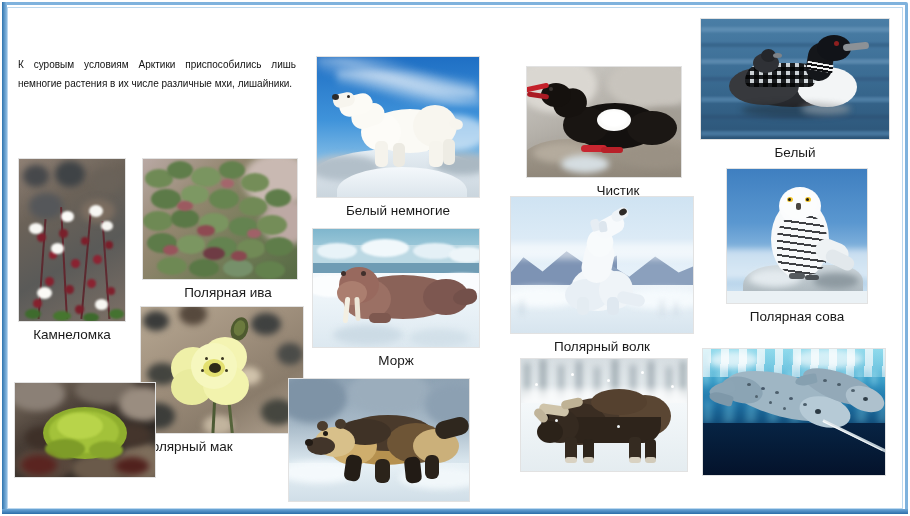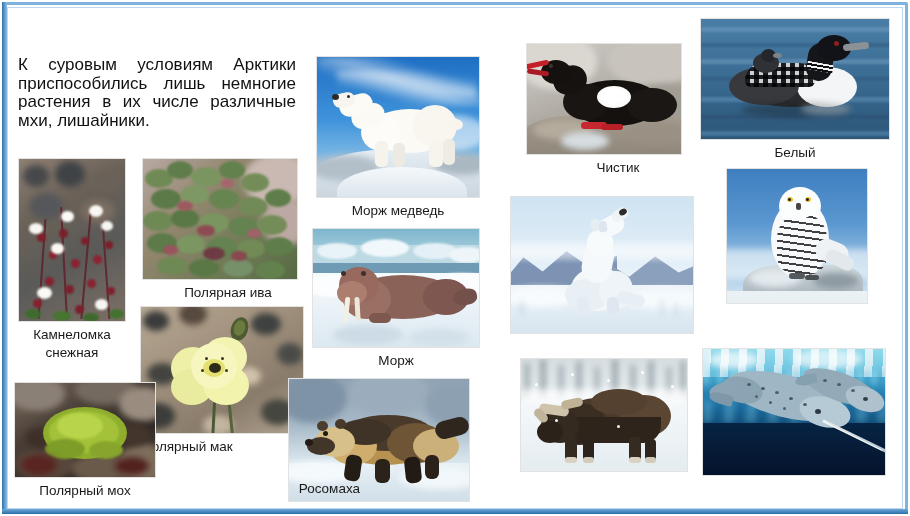--- a/index.html
+++ b/index.html
@@ -16,21 +16,21 @@
   .frame-shadow{position:absolute;left:2px;bottom:2px;right:2px;height:5px;
     background:linear-gradient(180deg,#6ea8d8,#2b6ca8);pointer-events:none;}
   .frame-leftbar{position:absolute;left:2px;top:2px;bottom:2px;width:5px;
     background:linear-gradient(90deg,#2f74ae,#8fbde3);pointer-events:none;}
 
   
   #title{position:absolute;left:28px;top:12px;font-size:23px;font-weight:bold;
     color:#1f6fb5;letter-spacing:.2px;white-space:nowrap;}
 
   
-  #intro{position:absolute;left:18px;top:56px;width:278px;font-size:17px;
+  #intro{position:absolute;left:18px;top:56px;width:278px;font-size:10px;
     line-height:18.5px;color:#111;text-align:justify;}
 
   
   .card{position:absolute;}
   .photo{position:relative;overflow:hidden;background:#ccd;
          border:1px solid #e2e2e2;box-sizing:border-box;}
   .cap{text-align:center;font-size:13.5px;color:#1a1a1a;line-height:17px;
        padding-top:4px;background:#fff;}
   .cap.l2{line-height:18px;}
 
@@ -97,21 +97,20 @@
       <div class="blob soft" style="left:18px;top:128px;width:15px;height:12px;background:#fbfaf6;"></div>
       <div class="blob soft" style="left:76px;top:140px;width:13px;height:11px;background:#f7f6f2;"></div>
 
       <div class="blob soft" style="left:6px;top:150px;width:16px;height:10px;background:#3e6b2d;"></div>
       <div class="blob soft" style="left:34px;top:152px;width:18px;height:10px;background:#46762f;"></div>
       <div class="blob soft" style="left:64px;top:154px;width:16px;height:9px;background:#3d6a2c;"></div>
       <div class="blob soft" style="left:90px;top:150px;width:15px;height:10px;background:#447230;"></div>
     </div>
     <div class="cap l2">
       <div>Камнеломка</div>
-      <div>снежная</div>
     </div>
   </div>
 
   <div class="card" style="left:142px;top:158px;width:172px;">
     <div class="photo" style="width:156px;height:122px;">
       <div class="sky layer" style="background:linear-gradient(135deg,#b9a9a4 0%,#93866f 35%,#6f7a55 70%,#566a44 100%);"></div>
       <div class="blob vsoft" style="left:100px;top:-6px;width:70px;height:54px;background:#c9b9b2;"></div>
       <div class="blob vsoft" style="left:118px;top:40px;width:52px;height:46px;background:#bda9a4;"></div>
 
       <div class="blob soft" style="left:2px;top:10px;width:28px;height:19px;background:#6f8a55;"></div>
@@ -199,21 +198,20 @@
 
       <div class="blob" style="left:28px;top:24px;width:84px;height:52px;background:#8fae2e;"></div>
       <div class="blob soft" style="left:34px;top:28px;width:70px;height:42px;background:#a3c23a;"></div>
       <div class="blob soft" style="left:42px;top:30px;width:46px;height:26px;background:#b8d44a;"></div>
       <div class="blob soft" style="left:30px;top:56px;width:40px;height:20px;background:#7e9c28;"></div>
       <div class="blob soft" style="left:74px;top:58px;width:34px;height:18px;background:#87a52c;"></div>
 
       <div class="blob vsoft" style="left:6px;top:72px;width:36px;height:20px;background:#5a2420;"></div>
       <div class="blob vsoft" style="left:100px;top:74px;width:34px;height:18px;background:#51211d;"></div>
     </div>
-    <div class="cap">Полярный мох</div>
   </div>
 
   <div class="card" style="left:316px;top:56px;width:164px;">
     <div class="photo" style="width:164px;height:142px;">
       <div class="sky layer sky-blue"></div>
       <div class="layer vsoft" style="left:0;top:0;width:164px;height:48px;background:
           linear-gradient(20deg,rgba(255,255,255,.0) 30%,rgba(255,255,255,.45) 50%,rgba(255,255,255,0) 70%);"></div>
       <div class="layer vsoft" style="left:20px;top:14px;width:140px;height:26px;
           background:linear-gradient(10deg,rgba(255,255,255,0) 20%,rgba(255,255,255,.5) 55%,rgba(255,255,255,0) 85%);"></div>
       <div class="layer vsoft" style="left:100px;top:58px;width:70px;height:36px;background:rgba(255,255,255,.55);border-radius:50%;"></div>
@@ -232,21 +230,21 @@
       <div class="layer" style="left:16px;top:36px;width:22px;height:14px;background:#f7f5ee;border-radius:8px;transform:rotate(-12deg);"></div>
       <div class="blob" style="left:15px;top:37px;width:7px;height:6px;background:#2b2b2b;"></div>
       <div class="blob" style="left:30px;top:38px;width:3px;height:3px;background:#2f2a26;"></div>
 
       <div class="layer" style="left:58px;top:84px;width:13px;height:26px;background:#f5f3ec;border-radius:5px;"></div>
       <div class="layer" style="left:76px;top:86px;width:12px;height:24px;background:#eceae2;border-radius:5px;"></div>
       <div class="layer" style="left:112px;top:84px;width:14px;height:26px;background:#f6f4ed;border-radius:5px;"></div>
       <div class="layer" style="left:126px;top:82px;width:12px;height:26px;background:#eeece4;border-radius:5px;"></div>
       <div class="layer" style="left:132px;top:62px;width:14px;height:10px;background:#f7f5ee;border-radius:6px;transform:rotate(20deg);"></div>
     </div>
-    <div class="cap">Морж медведь</div>
+    <div class="cap">Белый немногие</div>
   </div>
 
   <div class="card" style="left:312px;top:228px;width:168px;">
     <div class="photo" style="width:168px;height:120px;">
       <div class="sky layer" style="background:linear-gradient(180deg,#7fb6cd 0%,#a8cfdd 22%,#dceaf1 42%,#eef6fa 100%);"></div>
       <div class="layer" style="left:0;top:16px;width:168px;height:22px;background:#bcd9e4;"></div>
       <div class="blob soft" style="left:4px;top:14px;width:40px;height:16px;background:#e8f3f8;"></div>
       <div class="blob soft" style="left:48px;top:10px;width:48px;height:18px;background:#f1f8fb;"></div>
       <div class="blob soft" style="left:100px;top:14px;width:44px;height:16px;background:#e4f0f6;"></div>
       <div class="blob soft" style="left:136px;top:18px;width:36px;height:16px;background:#edf5f9;"></div>
@@ -299,24 +297,23 @@
       <div class="blob" style="left:28px;top:42px;width:11px;height:10px;background:#4c3d2e;"></div>
       <div class="blob" style="left:46px;top:40px;width:11px;height:10px;background:#473a2c;"></div>
 
       <div class="layer" style="left:146px;top:40px;width:34px;height:18px;background:#2f271e;border-radius:12px;transform:rotate(-14deg);"></div>
 
       <div class="layer" style="left:56px;top:76px;width:16px;height:26px;background:#241d16;border-radius:6px;transform:rotate(8deg);"></div>
       <div class="layer" style="left:86px;top:80px;width:15px;height:24px;background:#2b231a;border-radius:6px;"></div>
       <div class="layer" style="left:116px;top:78px;width:16px;height:26px;background:#221b15;border-radius:6px;transform:rotate(-6deg);"></div>
       <div class="layer" style="left:136px;top:76px;width:14px;height:24px;background:#2a221a;border-radius:6px;"></div>
     </div>
-    <div class="cap" style="position:absolute;left:-48px;top:98px;width:120px;text-align:right;background:transparent;">Росомаха</div>
-  </div>
-
-  <div class="card" style="left:526px;top:43px;width:184px;">
+  </div>
+
+  <div class="card" style="left:526px;top:66px;width:184px;">
     <div class="photo" style="width:156px;height:112px;">
       <div class="sky layer" style="background:linear-gradient(160deg,#cfcdc8 0%,#b6b2ab 40%,#9a958d 75%,#7e786f 100%);"></div>
       <div class="blob vsoft" style="left:-10px;top:-10px;width:80px;height:56px;background:#dad7d1;"></div>
       <div class="blob vsoft" style="left:80px;top:-8px;width:90px;height:50px;background:#c8c4bd;"></div>
       <div class="blob vsoft" style="left:100px;top:40px;width:70px;height:44px;background:#a29d94;"></div>
 
       <div class="layer" style="left:-6px;top:72px;width:180px;height:46px;background:linear-gradient(180deg,#a59c8f,#8b8376);border-radius:26% 18% 0 0/22px 16px 0 0;"></div>
       <div class="blob vsoft" style="left:6px;top:76px;width:60px;height:20px;background:#b4ab9d;"></div>
       <div class="blob vsoft" style="left:96px;top:78px;width:66px;height:22px;background:#9a9184;"></div>
       <div class="blob vsoft" style="left:34px;top:88px;width:48px;height:18px;background:#d5dde1;"></div>
@@ -370,20 +367,21 @@
       <div class="blob" style="left:108px;top:12px;width:8px;height:6px;background:#2e2a27;transform:rotate(-28deg);"></div>
 
       <div class="layer" style="left:80px;top:22px;width:9px;height:12px;background:#e6edf3;border-radius:4px 4px 2px 2px;transform:rotate(-18deg);"></div>
       <div class="layer" style="left:88px;top:24px;width:8px;height:11px;background:#dde6ee;border-radius:4px 4px 2px 2px;transform:rotate(-8deg);"></div>
 
       <div class="layer" style="left:66px;top:100px;width:12px;height:18px;background:#e4ecf2;border-radius:5px;"></div>
       <div class="layer" style="left:96px;top:100px;width:12px;height:18px;background:#dfe8f0;border-radius:5px;"></div>
 
       <div class="layer" style="left:106px;top:96px;width:28px;height:12px;background:#e7eef4;border-radius:8px;transform:rotate(12deg);"></div>
     </div>
+    <div class="cap">Полярный волк</div>
   </div>
 
   <div class="card" style="left:520px;top:358px;width:168px;">
     <div class="photo" style="width:168px;height:114px;">
       <div class="sky layer" style="background:linear-gradient(180deg,#d7dee2 0%,#e6ecef 34%,#f3f7f9 62%,#fbfdfe 100%);"></div>
 
       <div class="layer vsoft" style="left:4px;top:4px;width:4px;height:34px;background:#8c9aa1;"></div>
       <div class="layer vsoft" style="left:20px;top:0px;width:4px;height:38px;background:#7d8c94;"></div>
       <div class="layer vsoft" style="left:38px;top:6px;width:4px;height:32px;background:#93a0a7;"></div>
       <div class="layer vsoft" style="left:56px;top:2px;width:4px;height:36px;background:#86949c;"></div>
@@ -494,20 +492,21 @@
       <div class="blob" style="left:61px;top:29px;width:3px;height:3px;background:#1a1a18;"></div>
       <div class="blob" style="left:79px;top:29px;width:3px;height:3px;background:#1a1a18;"></div>
       <div class="layer" style="left:69px;top:34px;width:5px;height:7px;background:#4a4540;border-radius:2px 2px 3px 3px;"></div>
 
       <div class="layer" style="left:88px;top:72px;width:34px;height:22px;background:#eef2f4;border-radius:12px;transform:rotate(22deg);"></div>
       <div class="layer" style="left:98px;top:84px;width:30px;height:14px;background:#e2e8ec;border-radius:8px;transform:rotate(26deg);"></div>
 
       <div class="layer" style="left:62px;top:104px;width:16px;height:6px;background:#555a5e;border-radius:3px;"></div>
       <div class="layer" style="left:78px;top:106px;width:14px;height:5px;background:#4b5054;border-radius:3px;"></div>
     </div>
+    <div class="cap" style="white-space:nowrap;">Полярная сова</div>
   </div>
 
   <div class="card" style="left:702px;top:348px;width:184px;">
     <div class="photo" style="width:184px;height:128px;">
       <div class="sky layer" style="background:linear-gradient(180deg,#7fd3e8 0%,#3ba6cf 18%,#1f74a8 42%,#0c3a63 66%,#061d38 88%,#04122a 100%);"></div>
 
       <div class="layer" style="left:0;top:0;width:184px;height:28px;background:
           repeating-linear-gradient(92deg,rgba(255,255,255,.75) 0 8px,rgba(160,225,240,.5) 8px 18px);"></div>
       <div class="blob vsoft" style="left:6px;top:2px;width:50px;height:18px;background:rgba(255,255,255,.7);"></div>
       <div class="blob vsoft" style="left:90px;top:0px;width:70px;height:20px;background:rgba(255,255,255,.65);"></div>

